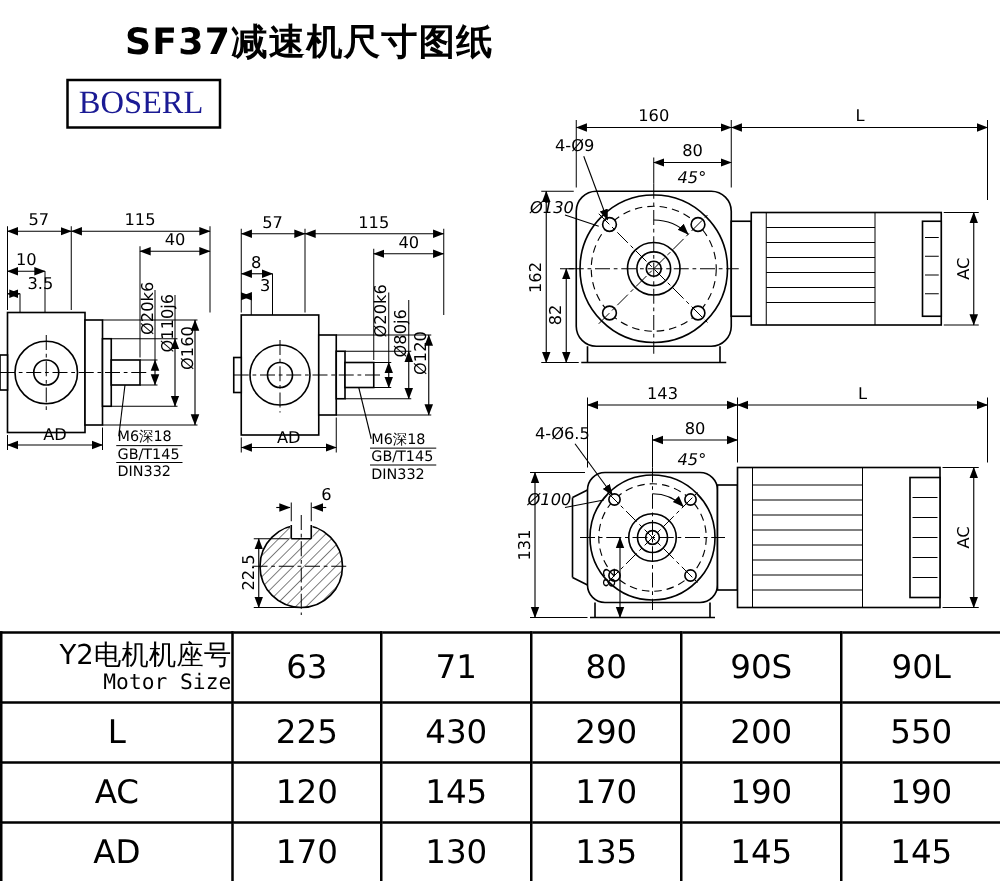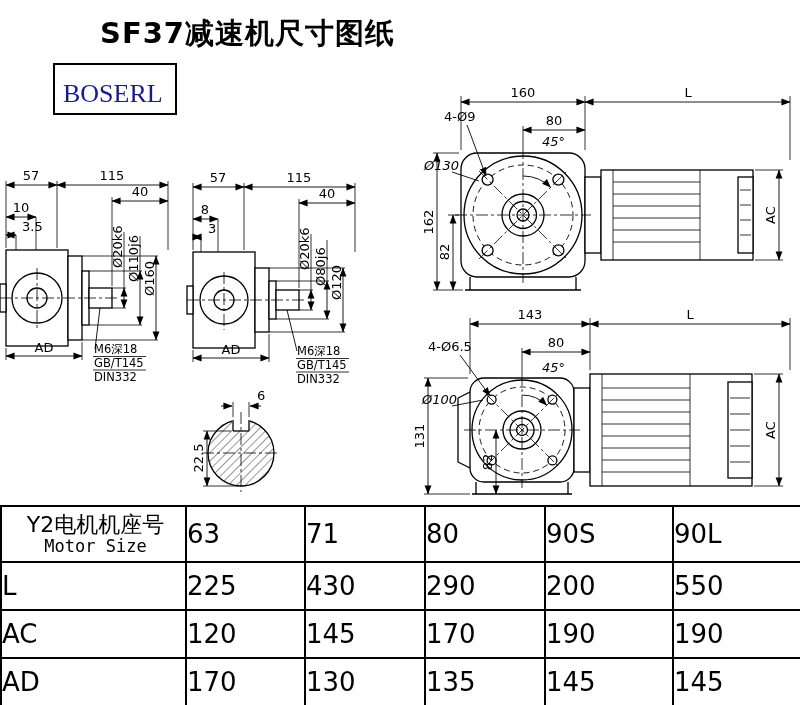--- a/index.html
+++ b/index.html
@@ -3,38 +3,38 @@
 <meta charset="utf-8">
 <style>
   * { margin:0; padding:0; box-sizing:border-box; }
   html,body { background:#fff; }
   body { width:800px; height:705px; position:relative; overflow:hidden;
          font-family:"DejaVu Sans", sans-serif; color:#000; }
   .page { position:absolute; left:0; top:0; width:800px; height:705px; background:#fff; }
   .title { position:absolute; left:57px; top:14px; font-size:29px; font-weight:bold;
            letter-spacing:1px; white-space:nowrap;margin-left:43px; }
   .logo-box { position:absolute; left:53px; top:63px; border:2px solid #000;
-              padding:14px 12px 4px 8px; font-family:"Liberation Serif", serif;
+              padding:2px 12px 4px 8px; font-family:"Liberation Serif", serif;
               font-size:26px; color:#1a1a94; background:#fff; }
   svg.drawing { position:absolute; left:0; top:0; }
   svg text { font-family:"DejaVu Sans", sans-serif; fill:#000; }
   .dt { font-size:13px; }
   .sm { font-size:11.5px; }
   .it { font-style:italic; }
   .ol  { fill:#fff; stroke:#000; stroke-width:1.3; }
   .oln { fill:none; stroke:#000; stroke-width:1.3; }
   .thin{ fill:none; stroke:#000; stroke-width:0.8; }
   .dim { fill:none; stroke:#000; stroke-width:0.9; }
   .lead{ fill:none; stroke:#000; stroke-width:0.9; }
   .cl  { fill:none; stroke:#000; stroke-width:0.8; stroke-dasharray:12 3 3 3; }
   .dash{ fill:none; stroke:#000; stroke-width:0.9; stroke-dasharray:6 4; }
   table.spec { position:absolute; left:0; top:505px; width:800px; height:200px;
                border-collapse:collapse; table-layout:fixed; background:#fff; }
-  .spec td { border:2px solid #000; vertical-align:middle; background:#fff; }
-  .spec .hdr { text-align:center; padding-left:4px; font-size:22px; line-height:1.15; }
+  .spec td { border:2px solid #000; text-align:center; vertical-align:middle; background:#fff; }
+  .spec .hdr { text-align:right; padding-left:4px; font-size:22px; line-height:1.15; }
   .spec .hdr .en { font-family:"DejaVu Sans Mono", monospace; font-size:17px; }
   .spec .num { font-size:26px; }
   .spec .lbl { font-size:26px; }
 </style>
 </head>
 <body>
 
 <div class="page">
 
   <svg class="drawing" width="800" height="505" viewBox="0 0 800 505">

